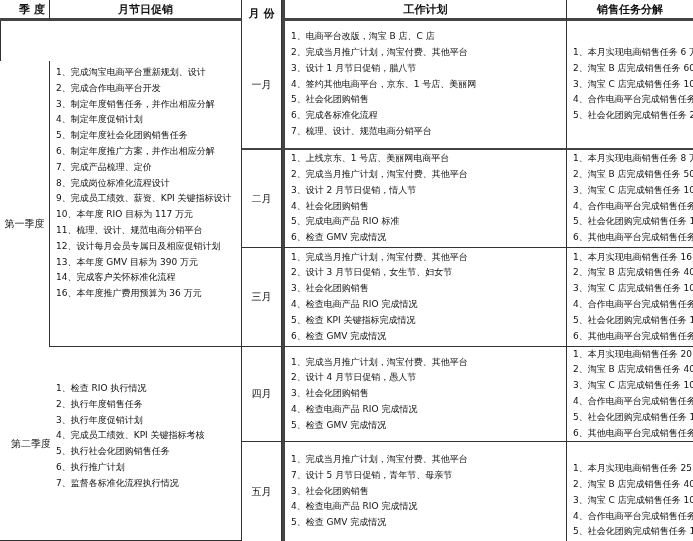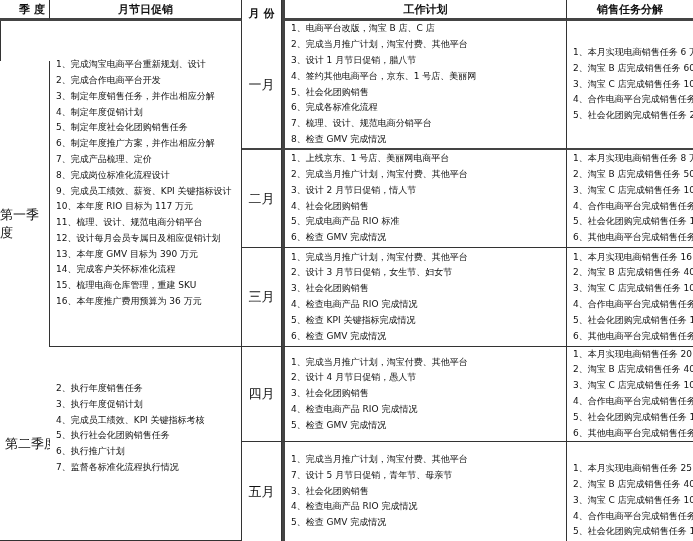--- a/index.html
+++ b/index.html
@@ -1,19 +1,19 @@
 <!DOCTYPE html>
 <html><head>
 <meta charset="utf-8">
 <style>
   html,body{margin:0;padding:0;background:#fff;}
   body{width:693px;height:541px;overflow:hidden;position:relative;font-family:"DejaVu Sans","Liberation Sans",sans-serif;color:#111;}
   .cell{position:absolute;box-sizing:border-box;border-right:1px solid #333;border-bottom:1px solid #333;overflow:hidden;background:#fff;}
   .hdr{font-size:11px;font-weight:bold;display:flex;align-items:center;justify-content:center;border-bottom:3px solid #444;}
-  .center{display:flex;align-items:center;justify-content:center;font-size:13px;}
+  .center{display:flex;align-items:center;justify-content:center;font-size:10px;}
   .list{display:flex;flex-direction:column;justify-content:center;padding-left:6px;}
   .list .li{font-size:9px;line-height:15.8px;white-space:nowrap;}
   .thick-left{border-left:3px solid #444;}
   .topline{position:absolute;left:0;top:0;width:693px;height:1px;background:#333;}
   .leftline{position:absolute;left:0;top:0;width:1px;height:541px;background:#333;}
 </style>
 </head>
 <body>
 
 <div class="topline"></div>
@@ -36,48 +36,47 @@
   <div class="li">5、制定年度社会化团购销售任务</div>
   <div class="li">6、制定年度推广方案，并作出相应分解</div>
   <div class="li">7、完成产品梳理、定价</div>
   <div class="li">8、完成岗位标准化流程设计</div>
   <div class="li">9、完成员工绩效、薪资、KPI 关键指标设计</div>
   <div class="li">10、本年度 RIO 目标为 117 万元</div>
   <div class="li">11、梳理、设计、规范电商分销平台</div>
   <div class="li">12、设计每月会员专属日及相应促销计划</div>
   <div class="li">13、本年度 GMV 目标为 390 万元</div>
   <div class="li">14、完成客户关怀标准化流程</div>
-  <div class="li">15、梳理电商仓库管理，重建 SKU</div>
   <div class="li">16、本年度推广费用预算为 36 万元</div>
 </div>
 
 <div class="cell center" style="left:0;top:347px;width:63px;height:194px;">
   <span>第二季度</span>
 </div>
 <div class="cell list" style="left:50px;top:347px;width:192px;height:194px;justify-content:flex-start;padding-top:34px;">
+  <div class="li">1、检查 RIO 执行情况</div>
   <div class="li">2、执行年度销售任务</div>
   <div class="li">3、执行年度促销计划</div>
   <div class="li">4、完成员工绩效、KPI 关键指标考核</div>
   <div class="li">5、执行社会化团购销售任务</div>
   <div class="li">6、执行推广计划</div>
   <div class="li">7、监督各标准化流程执行情况</div>
 </div>
 
 <div class="cell center" style="left:242px;top:21px;width:40px;height:129px;border-bottom:2px solid #444;">
   <span>一月</span>
 </div>
 <div class="cell list thick-left" style="left:282px;top:21px;width:285px;height:129px;border-bottom:2px solid #444;">
   <div class="li">1、电商平台改版，淘宝 B 店、C 店</div>
   <div class="li">2、完成当月推广计划，淘宝付费、其他平台</div>
   <div class="li">3、设计 1 月节日促销，腊八节</div>
   <div class="li">4、签约其他电商平台，京东、1 号店、美丽网</div>
   <div class="li">5、社会化团购销售</div>
   <div class="li">6、完成各标准化流程</div>
   <div class="li">7、梳理、设计、规范电商分销平台</div>
-  <div class="li">8、检查 GMV 完成情况</div>
 </div>
 <div class="cell list" style="left:567px;top:21px;width:126px;height:129px;border-right:none;border-bottom:2px solid #444;">
   <div class="li">1、本月实现电商销售任务 6 万</div>
   <div class="li">2、淘宝 B 店完成销售任务 60</div>
   <div class="li">3、淘宝 C 店完成销售任务 10</div>
   <div class="li">4、合作电商平台完成销售任务</div>
   <div class="li">5、社会化团购完成销售任务 2</div>
 </div>
 
 <div class="cell center" style="left:242px;top:150px;width:40px;height:98px;">

